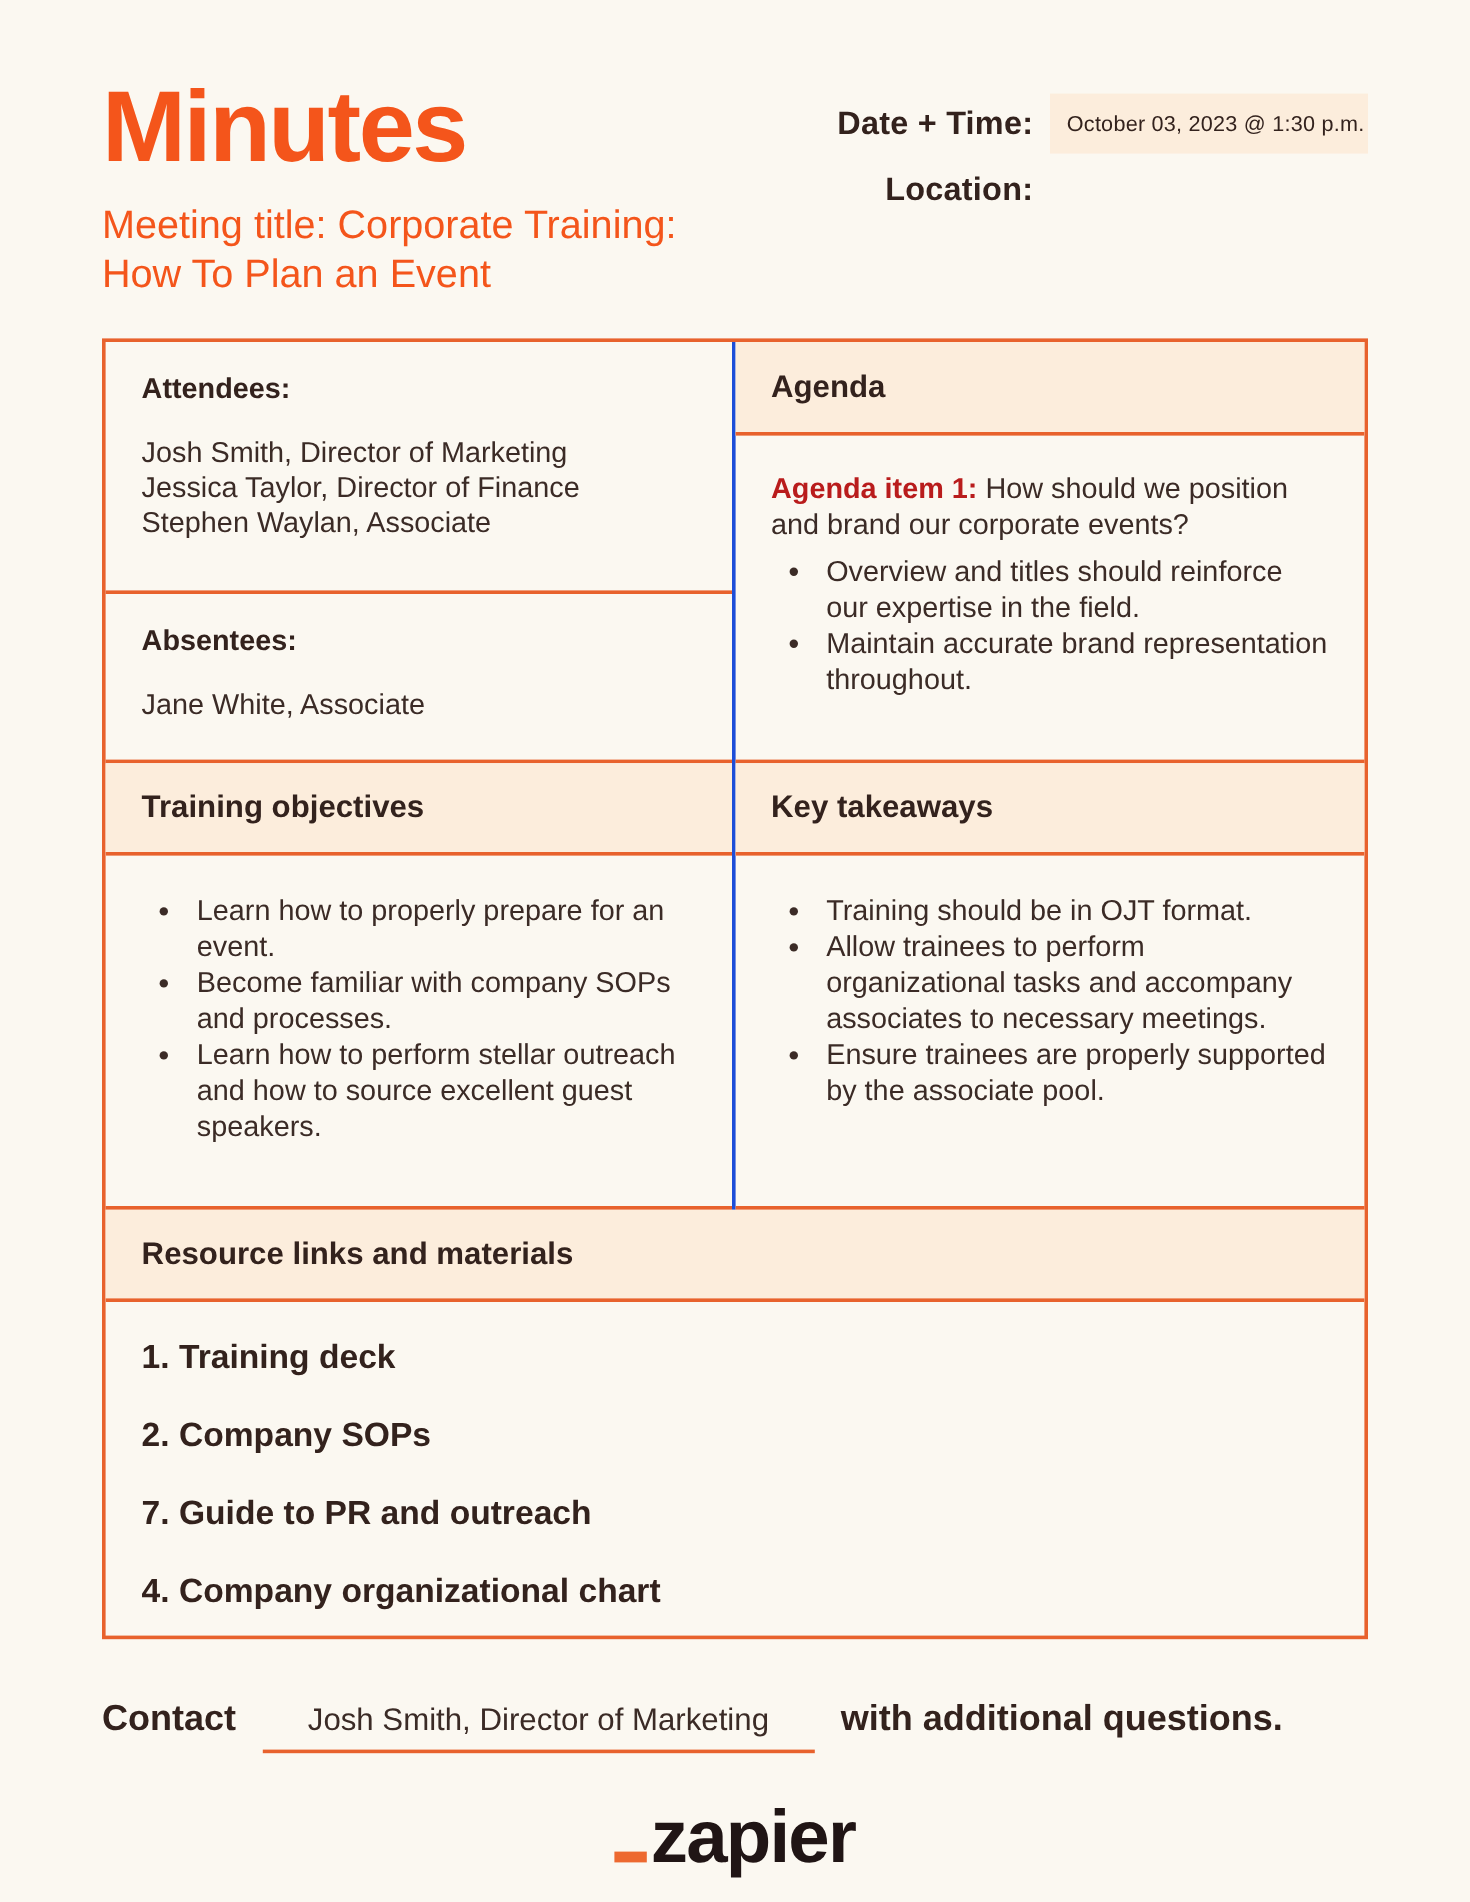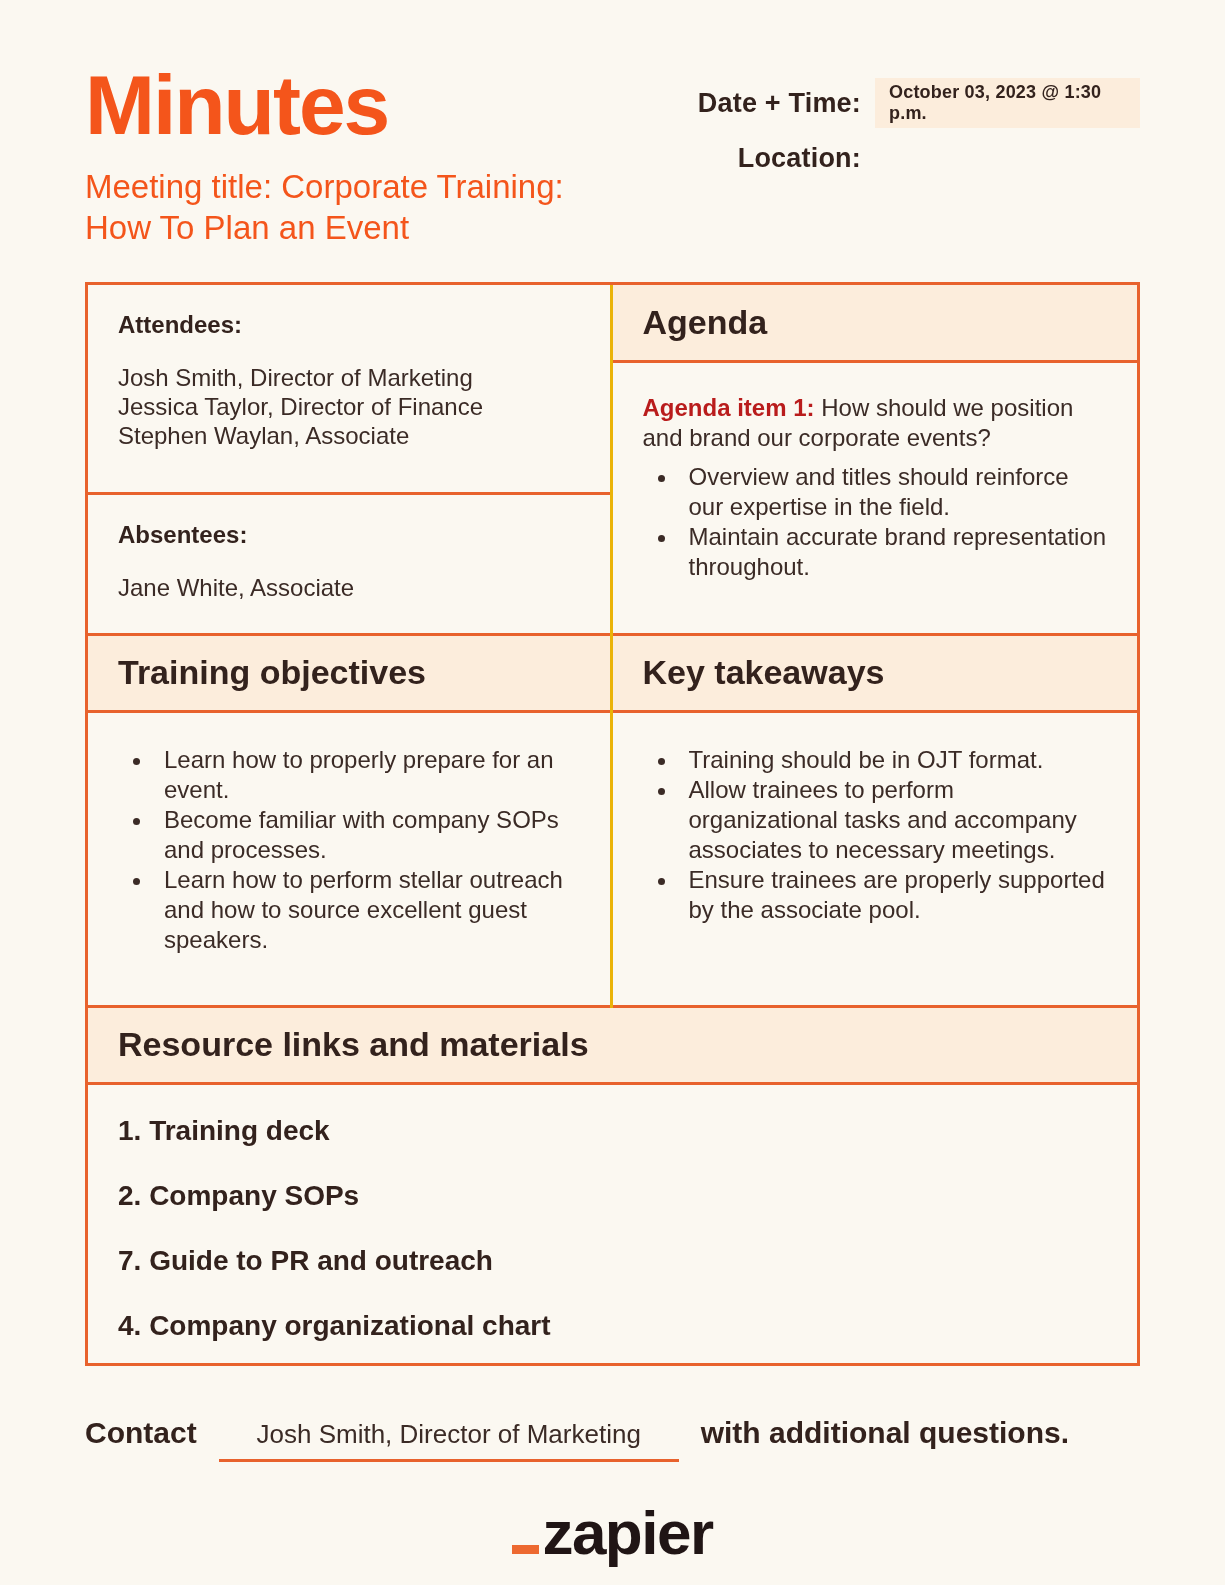--- a/index.html
+++ b/index.html
@@ -42,46 +42,46 @@
     letter-spacing: 0.2px;
   }
   .meta-value {
     width: 265px;
     height: 50px;
     background: #FCEDDC;
     display: flex;
     align-items: center;
     padding-left: 14px;
     font-size: 18px;
-    font-weight: bold;
+    font-weight: normal;
     color: #33221D;
     letter-spacing: 0.2px;
   }
 
   
   .minutes-table { margin-top: 34px; border: 3px solid #E8622D; }
   .top-section { display: flex; }
   .col { width: 50%; display: flex; flex-direction: column; }
-  .col-left { border-right: 3px solid #eab308; }
+  .col-left { border-right: 3px solid #1d4ed8; }
   .cell { border-bottom: 3px solid #E8622D; padding: 0 30px; background: transparent; }
 
   .cell-attendees { height: 210px; padding-top: 26px; }
   .cell-absentees { height: 141px; padding-top: 26px; }
   .cell-agenda-head { height: 78px; }
   .cell-agenda-body { height: 273px; padding-top: 30px; }
   .cell-sub-head { height: 77px; }
   .cell-bullets { height: 295px; padding-top: 32px; }
   .cell-resource-head { height: 77px; }
   .cell-resource-body { height: 278px; border-bottom: none; padding-top: 30px; }
 
   .head-cell {
     background: #FCEDDC;
     display: flex;
     align-items: center;
-    font-size: 34px;
+    font-size: 26px;
     font-weight: bold;
     color: #33221D;
   }
   .small-head { margin: 0; font-size: 24px; font-weight: bold; color: #33221D; }
   .lines { margin-top: 24px; font-size: 24px; line-height: 29px; color: #3B2B26; }
 
   .body-text p { margin: 0; font-size: 24px; line-height: 30px; color: #3B2B26; }
   .body-text p strong { color: #b91c1c; }
   ul.bullets { margin: 0; padding-left: 36px; list-style: disc; }
   ul.bullets li { font-size: 24px; line-height: 30px; color: #3B2B26; padding-left: 10px; }

